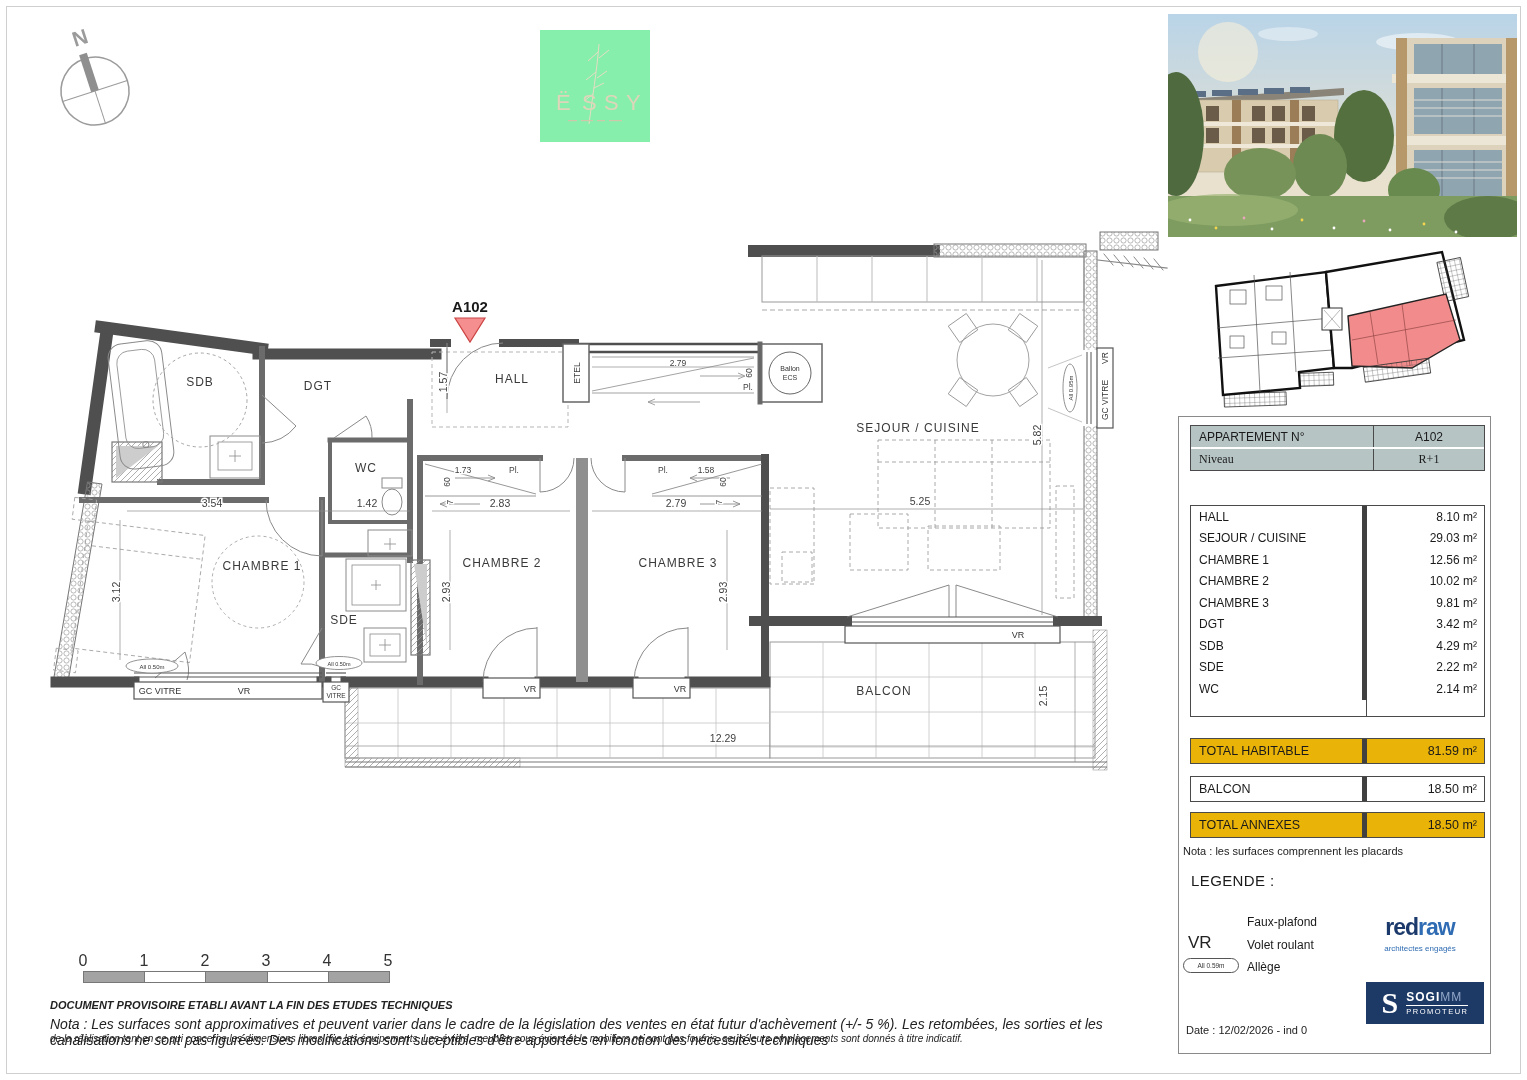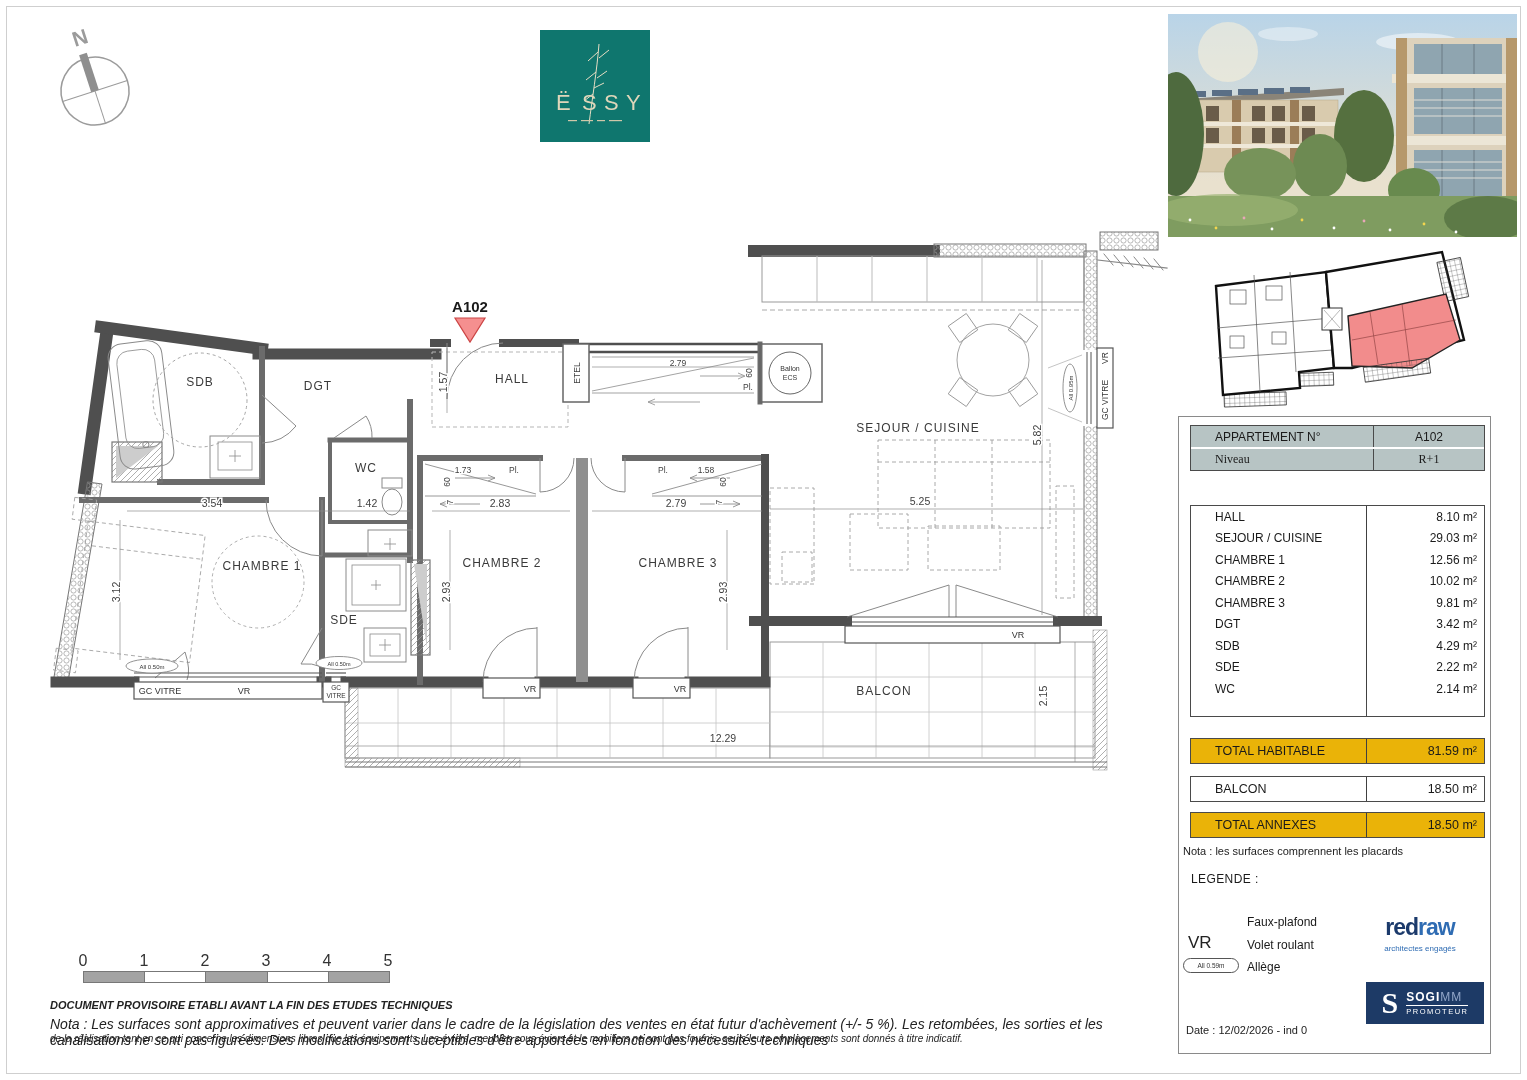--- a/index.html
+++ b/index.html
@@ -6,31 +6,31 @@
   body{width:1527px;height:1080px;position:relative;overflow:hidden;
        font-family:"Liberation Sans",sans-serif;color:#1a1a1a;}
   .abs{position:absolute;}
   .page-frame{position:absolute;inset:6px;border:1px solid #cfcfcf;pointer-events:none;}
   .panel-border{position:absolute;left:1178px;top:416px;width:311px;height:636px;border:1px solid #8a8a8a;}
 
   
   .tbl{position:absolute;left:1190px;width:293px;border:1px solid #4a4a4a;background:#fff;font-size:12px;}
   .info-row{display:flex;align-items:stretch;height:21px;background:#b7c4c4;border-bottom:2px solid #fff;}
   .info-row:last-child{border-bottom:none;font-family:Liberation Serif, serif;}
-  .cell-l{flex:1;display:flex;align-items:center;padding-left:24px;text-align:right;}
+  .cell-l{flex:1;display:flex;align-items:center;padding-left:8px;text-align:right;}
   .cell-c{width:110px;border-left:1px solid #4a4a4a;display:flex;align-items:center;justify-content:center;}
-  .cell-rv{width:110px;border-left:1px solid #404040;display:flex;align-items:center;justify-content:flex-end;padding-right:7px;}
+  .cell-rv{width:110px;border-left:5px solid #404040;display:flex;align-items:center;justify-content:flex-end;padding-right:7px;}
   .p-head{display:flex;align-items:stretch;height:25px;border-bottom:1px solid #4a4a4a;font-size:12px;}
   .p-row{display:flex;align-items:stretch;height:21.5px;}
   .p-pad{height:16px;display:flex;}
   .p-pad .cell-rv,.p-pad .cell-c{border-left:1px solid #4a4a4a;}
   .bar{position:absolute;left:1190px;width:293px;height:24px;border:1px solid #4a4a4a;display:flex;align-items:stretch;font-size:12.5px;background:#fff;}
   .bar.gray{background:#eab308;}
   .small-note{position:absolute;left:1183px;font-size:11px;color:#222;}
-  .legend-title{position:absolute;left:1191px;font-size:12px;letter-spacing:.4px;}
+  .legend-title{position:absolute;left:1191px;font-size:15px;letter-spacing:.4px;}
   .legend-label{position:absolute;left:1247px;font-size:12px;}
   .legend-vr{position:absolute;left:1188px;font-size:17px;color:#222;}
   .allege-oval{position:absolute;left:1183px;width:54px;height:13px;border:1px solid #555;border-radius:8px;
                font-size:6.5px;display:flex;align-items:center;justify-content:center;color:#333;background:#fff;}
   .redraw{position:absolute;left:1356px;top:912px;width:128px;text-align:center;}
   .redraw .word{font-size:23px;font-weight:bold;letter-spacing:-1px;line-height:30px;}
   .redraw .tag{font-size:8px;margin-top:2px;}
   .sogimm{position:absolute;left:1366px;top:982px;width:118px;height:42px;background:#1d3a66;color:#fff;
           display:flex;align-items:center;justify-content:center;gap:8px;}
   .sogimm .big-s{font-size:30px;font-weight:bold;font-family:"Liberation Serif",serif;}
@@ -46,21 +46,21 @@
   .sb-bar{position:absolute;top:19px;left:0;width:305px;height:10px;border:1px solid #777;display:flex;}
   .sb-seg{flex:1;border-left:1px solid #777;}
   .sb-seg:first-child{border-left:none;}
   .sb-seg.g{background:#a3a3a3;} .sb-seg.w{background:#fff;}
 
   .footer1{position:absolute;left:50px;top:999px;font-size:11px;font-weight:bold;font-style:italic;color:#222;}
   .footer2{position:absolute;left:50px;top:1016px;font-size:14px;font-style:italic;color:#222;width:1105px;}
   .footer3{position:absolute;left:50px;top:1033px;font-size:10px;font-style:italic;color:#222;width:1105px;}
 
   
-  .esy{position:absolute;left:540px;top:30px;width:110px;height:112px;background:#0f766e;}
+  .esy{position:absolute;left:540px;top:30px;width:110px;height:112px;background:#86efac;}
 
   
   svg text{font-family:"Liberation Sans",sans-serif;}
   .rm{font-size:12px;fill:#3a3a3a;letter-spacing:1px;text-anchor:middle;}
   .dm{font-size:10.5px;fill:#3f3f3f;text-anchor:middle;paint-order:stroke;stroke:#fff;stroke-width:3px;}
   .sm{font-size:8.5px;fill:#3f3f3f;text-anchor:middle;paint-order:stroke;stroke:#fff;stroke-width:2.5px;}
   .tn{font-size:6px;fill:#333;text-anchor:middle;}
   .vv{font-size:9px;fill:#333;text-anchor:middle;}
   .mk{font-size:15px;font-weight:bold;fill:#1a1a1a;text-anchor:middle;}
 </style>

